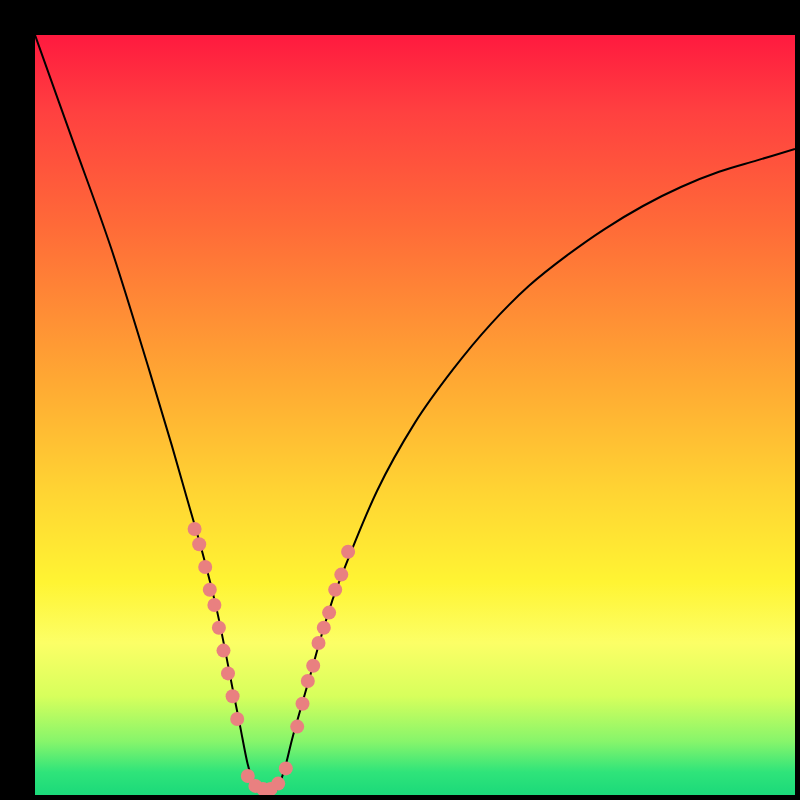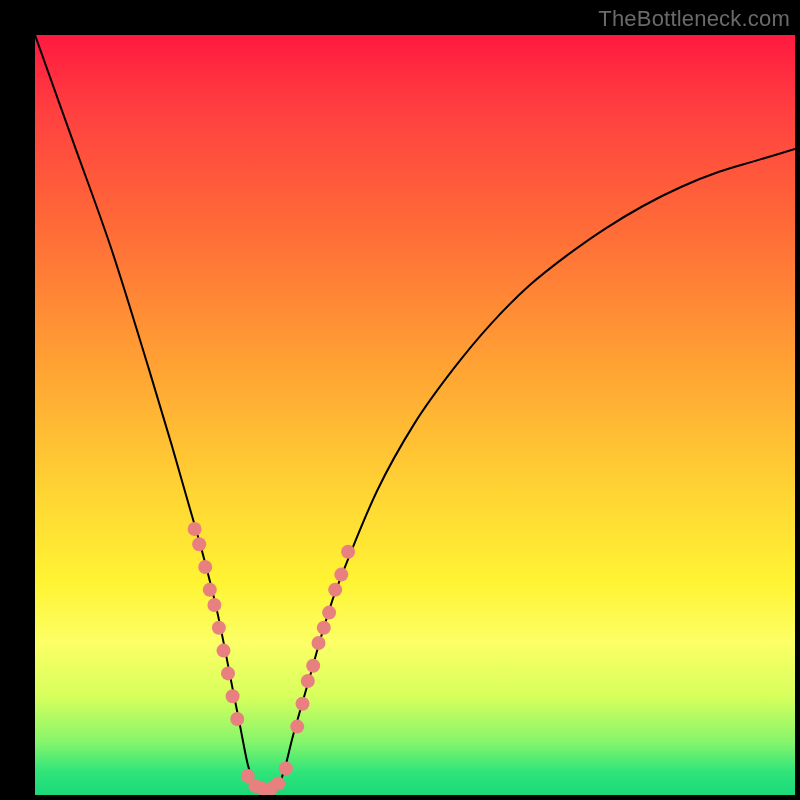--- a/index.html
+++ b/index.html
@@ -64,21 +64,20 @@
   .curve-path {
     fill: none;
     stroke: #000;
     stroke-width: 2;
   }
 </style>
 </head>
 <body>
 
 <div class="frame">
-  <div class="watermark">TheBottleneck.com</div>
   <div class="plot">
     <svg class="curve" viewBox="0 0 760 760" preserveAspectRatio="none">
       <path id="curve-path" class="curve-path" d="M 0.0 0.0 C 6.3 17.7, 25.3 70.9, 38.0 106.4 C 50.7 141.9, 63.3 174.8, 76.0 212.8 C 88.7 250.8, 103.9 301.5, 114.0 334.4 C 124.1 367.3, 130.5 388.9, 136.8 410.4 C 143.1 431.9, 146.9 445.9, 152.0 463.6 C 157.1 481.3, 162.1 497.8, 167.2 516.8 C 172.3 535.8, 177.3 554.8, 182.4 577.6 C 187.5 600.4, 193.8 634.6, 197.6 653.6 C 201.4 672.6, 202.7 678.9, 205.2 691.6 C 207.7 704.3, 210.3 719.5, 212.8 729.6 C 215.3 739.7, 217.9 747.3, 220.4 752.4 C 222.9 757.5, 225.5 758.7, 228.0 760.0 C 230.5 761.3, 233.1 761.3, 235.6 760.0 C 238.1 758.7, 240.7 757.5, 243.2 752.4 C 245.7 747.3, 248.3 738.5, 250.8 729.6 C 253.3 720.7, 254.6 713.1, 258.4 699.2 C 262.2 685.3, 268.5 663.7, 273.6 646.0 C 278.7 628.3, 283.7 609.3, 288.8 592.8 C 293.9 576.3, 295.1 570.0, 304.0 547.2 C 312.9 524.4, 329.3 482.6, 342.0 456.0 C 354.7 429.4, 367.3 407.9, 380.0 387.6 C 392.7 367.3, 405.3 350.9, 418.0 334.4 C 430.7 317.9, 443.3 302.7, 456.0 288.8 C 468.7 274.9, 481.3 262.2, 494.0 250.8 C 506.7 239.4, 519.3 229.9, 532.0 220.4 C 544.7 210.9, 557.3 202.0, 570.0 193.8 C 582.7 185.6, 595.3 178.0, 608.0 171.0 C 620.7 164.0, 633.3 157.7, 646.0 152.0 C 658.7 146.3, 671.3 141.2, 684.0 136.8 C 696.7 132.4, 709.3 129.2, 722.0 125.4 C 734.7 121.6, 753.7 115.9, 760.0 114.0"></path>
       <g id="dots">
           <circle cx="159.6" cy="494.0" r="7" class="dot"></circle>
           <circle cx="164.2" cy="509.2" r="7" class="dot"></circle>
           <circle cx="170.2" cy="532.0" r="7" class="dot"></circle>
           <circle cx="174.8" cy="554.8" r="7" class="dot"></circle>
           <circle cx="179.4" cy="570.0" r="7" class="dot"></circle>
           <circle cx="183.9" cy="592.8" r="7" class="dot"></circle>

